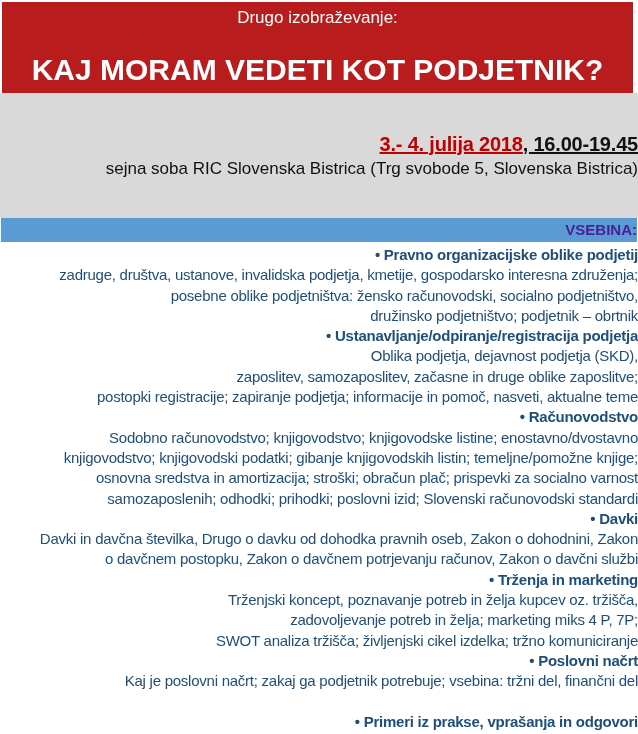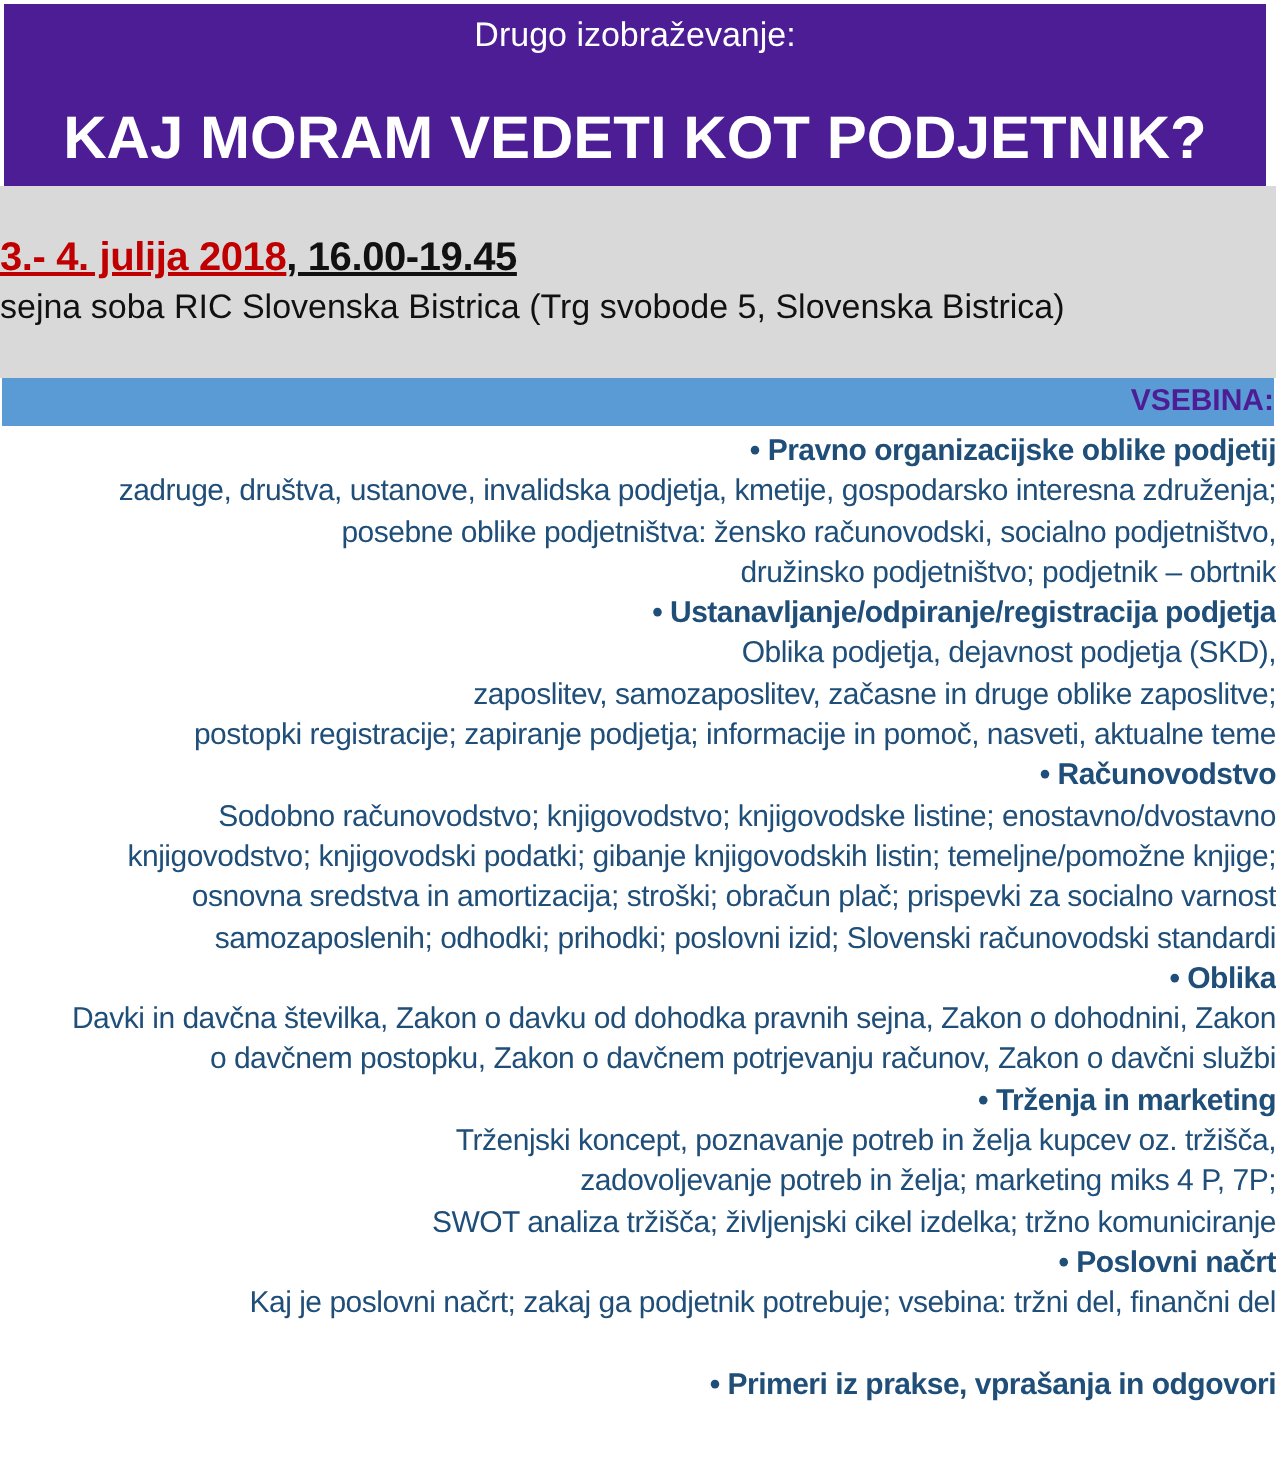--- a/index.html
+++ b/index.html
@@ -7,35 +7,35 @@
     width:638px; height:734px; overflow:hidden;
     background:#ffffff;
     font-family:"Liberation Sans", sans-serif;
     -webkit-font-smoothing:antialiased;
   }
   .page { width:638px; height:734px; }
 
   
   .header {
     margin:2px 5px 0 2px;
-    background:#4c1d95;
+    background:#b91c1c;
     height:91px;
     display:flex; flex-direction:column;
     justify-content:center; align-items:center;
     gap:25px;
   }
   .header-subtitle { color:#ffffff; font-size:17px; font-weight:400; }
   .header-title    { color:#ffffff; font-size:30px; font-weight:700; letter-spacing:0; white-space:nowrap; }
 
   
   .info-band {
     background:#d9d9d9;
-    height:96px;
+    height:125px;
     display:flex; flex-direction:column;
-    justify-content:center; align-items:flex-start;
+    justify-content:center; align-items:flex-end;
     gap:3px;
   }
   .date-line { font-size:20px; font-weight:700; letter-spacing:-0.2px; white-space:nowrap; }
   .date-red  { color:#c00000; text-decoration:underline; }
   .date-time { color:#111111; text-decoration:underline; }
   .location  { font-size:17px; color:#111111; white-space:nowrap; }
 
   
   .vsebina-bar {
     margin:0 1px;
@@ -86,22 +86,22 @@
     <div class="agenda-line">družinsko podjetništvo; podjetnik – obrtnik</div>
     <div class="agenda-line heading">• Ustanavljanje/odpiranje/registracija podjetja</div>
     <div class="agenda-line">Oblika podjetja, dejavnost podjetja (SKD),</div>
     <div class="agenda-line">zaposlitev, samozaposlitev, začasne in druge oblike zaposlitve;</div>
     <div class="agenda-line">postopki registracije; zapiranje podjetja; informacije in pomoč, nasveti, aktualne teme</div>
     <div class="agenda-line heading">• Računovodstvo</div>
     <div class="agenda-line">Sodobno računovodstvo; knjigovodstvo; knjigovodske listine; enostavno/dvostavno</div>
     <div class="agenda-line">knjigovodstvo; knjigovodski podatki; gibanje knjigovodskih listin; temeljne/pomožne knjige;</div>
     <div class="agenda-line">osnovna sredstva in amortizacija; stroški; obračun plač; prispevki za socialno varnost</div>
     <div class="agenda-line">samozaposlenih; odhodki; prihodki; poslovni izid; Slovenski računovodski standardi</div>
-    <div class="agenda-line heading">• Oblika</div>
-    <div class="agenda-line">Davki in davčna številka, Zakon o davku od dohodka pravnih sejna, Zakon o dohodnini, Zakon</div>
+    <div class="agenda-line heading">• Davki</div>
+    <div class="agenda-line">Davki in davčna številka, Drugo o davku od dohodka pravnih oseb, Zakon o dohodnini, Zakon</div>
     <div class="agenda-line">o davčnem postopku, Zakon o davčnem potrjevanju računov, Zakon o davčni službi</div>
     <div class="agenda-line heading">• Trženja in marketing</div>
     <div class="agenda-line">Trženjski koncept, poznavanje potreb in želja kupcev oz. tržišča,</div>
     <div class="agenda-line">zadovoljevanje potreb in želja; marketing miks 4 P, 7P;</div>
     <div class="agenda-line">SWOT analiza tržišča; življenjski cikel izdelka; tržno komuniciranje</div>
     <div class="agenda-line heading">• Poslovni načrt</div>
     <div class="agenda-line">Kaj je poslovni načrt; zakaj ga podjetnik potrebuje; vsebina: tržni del, finančni del</div>
     <div class="agenda-line heading gap-top">• Primeri iz prakse, vprašanja in odgovori</div>
   </div>
 

